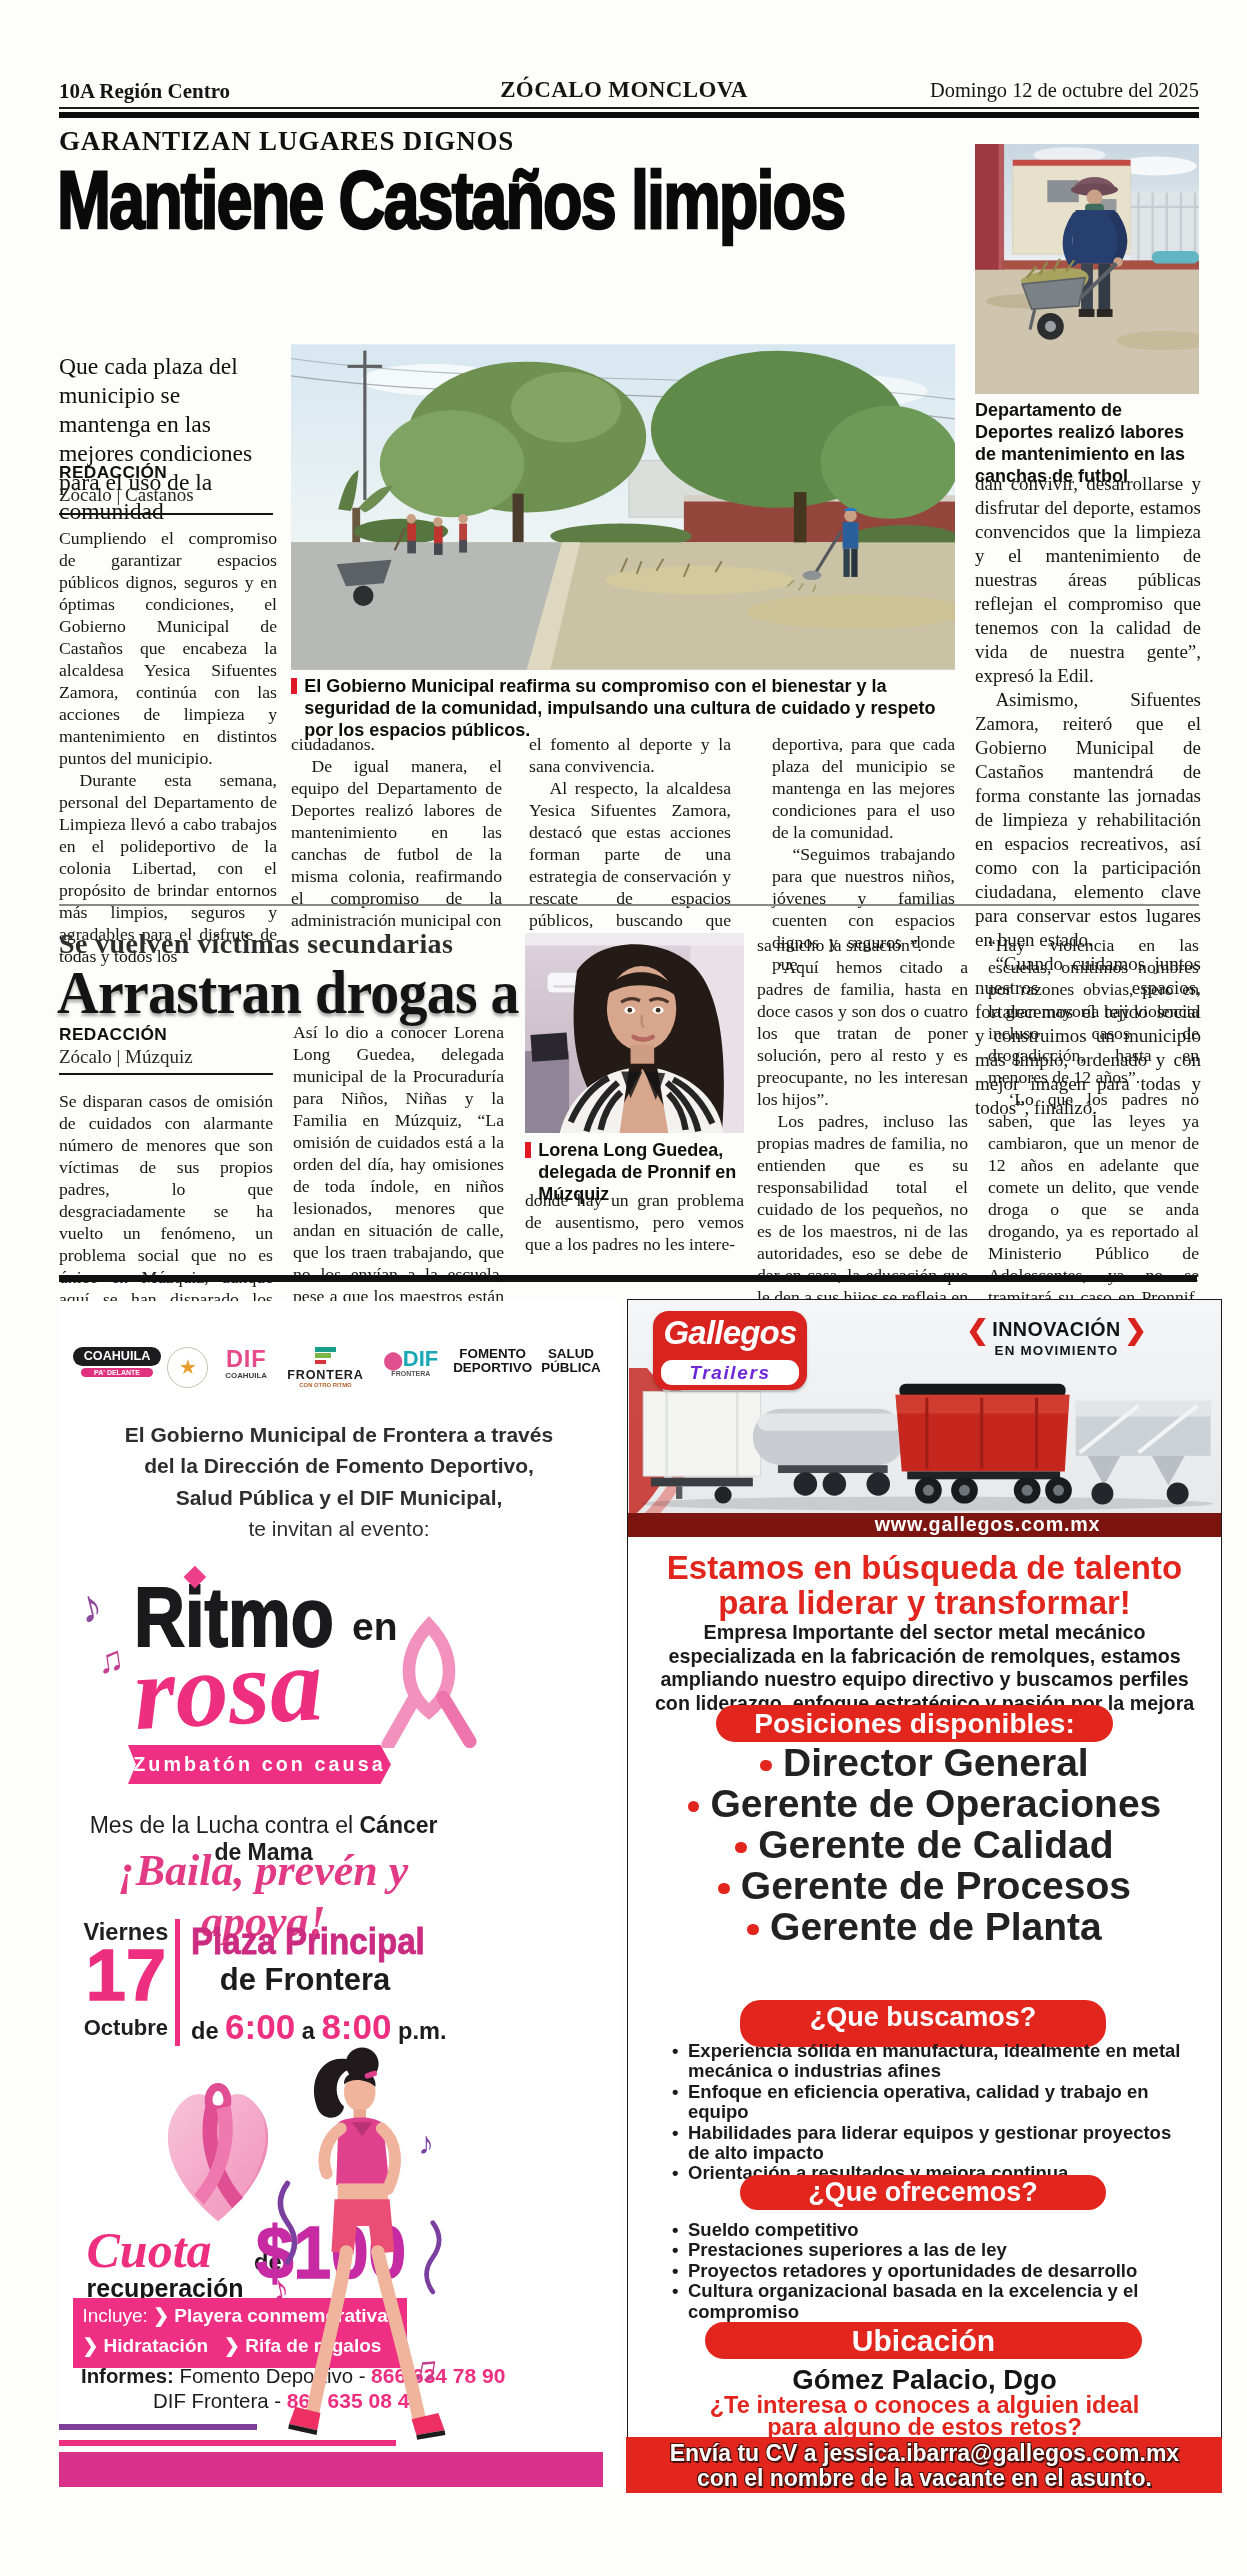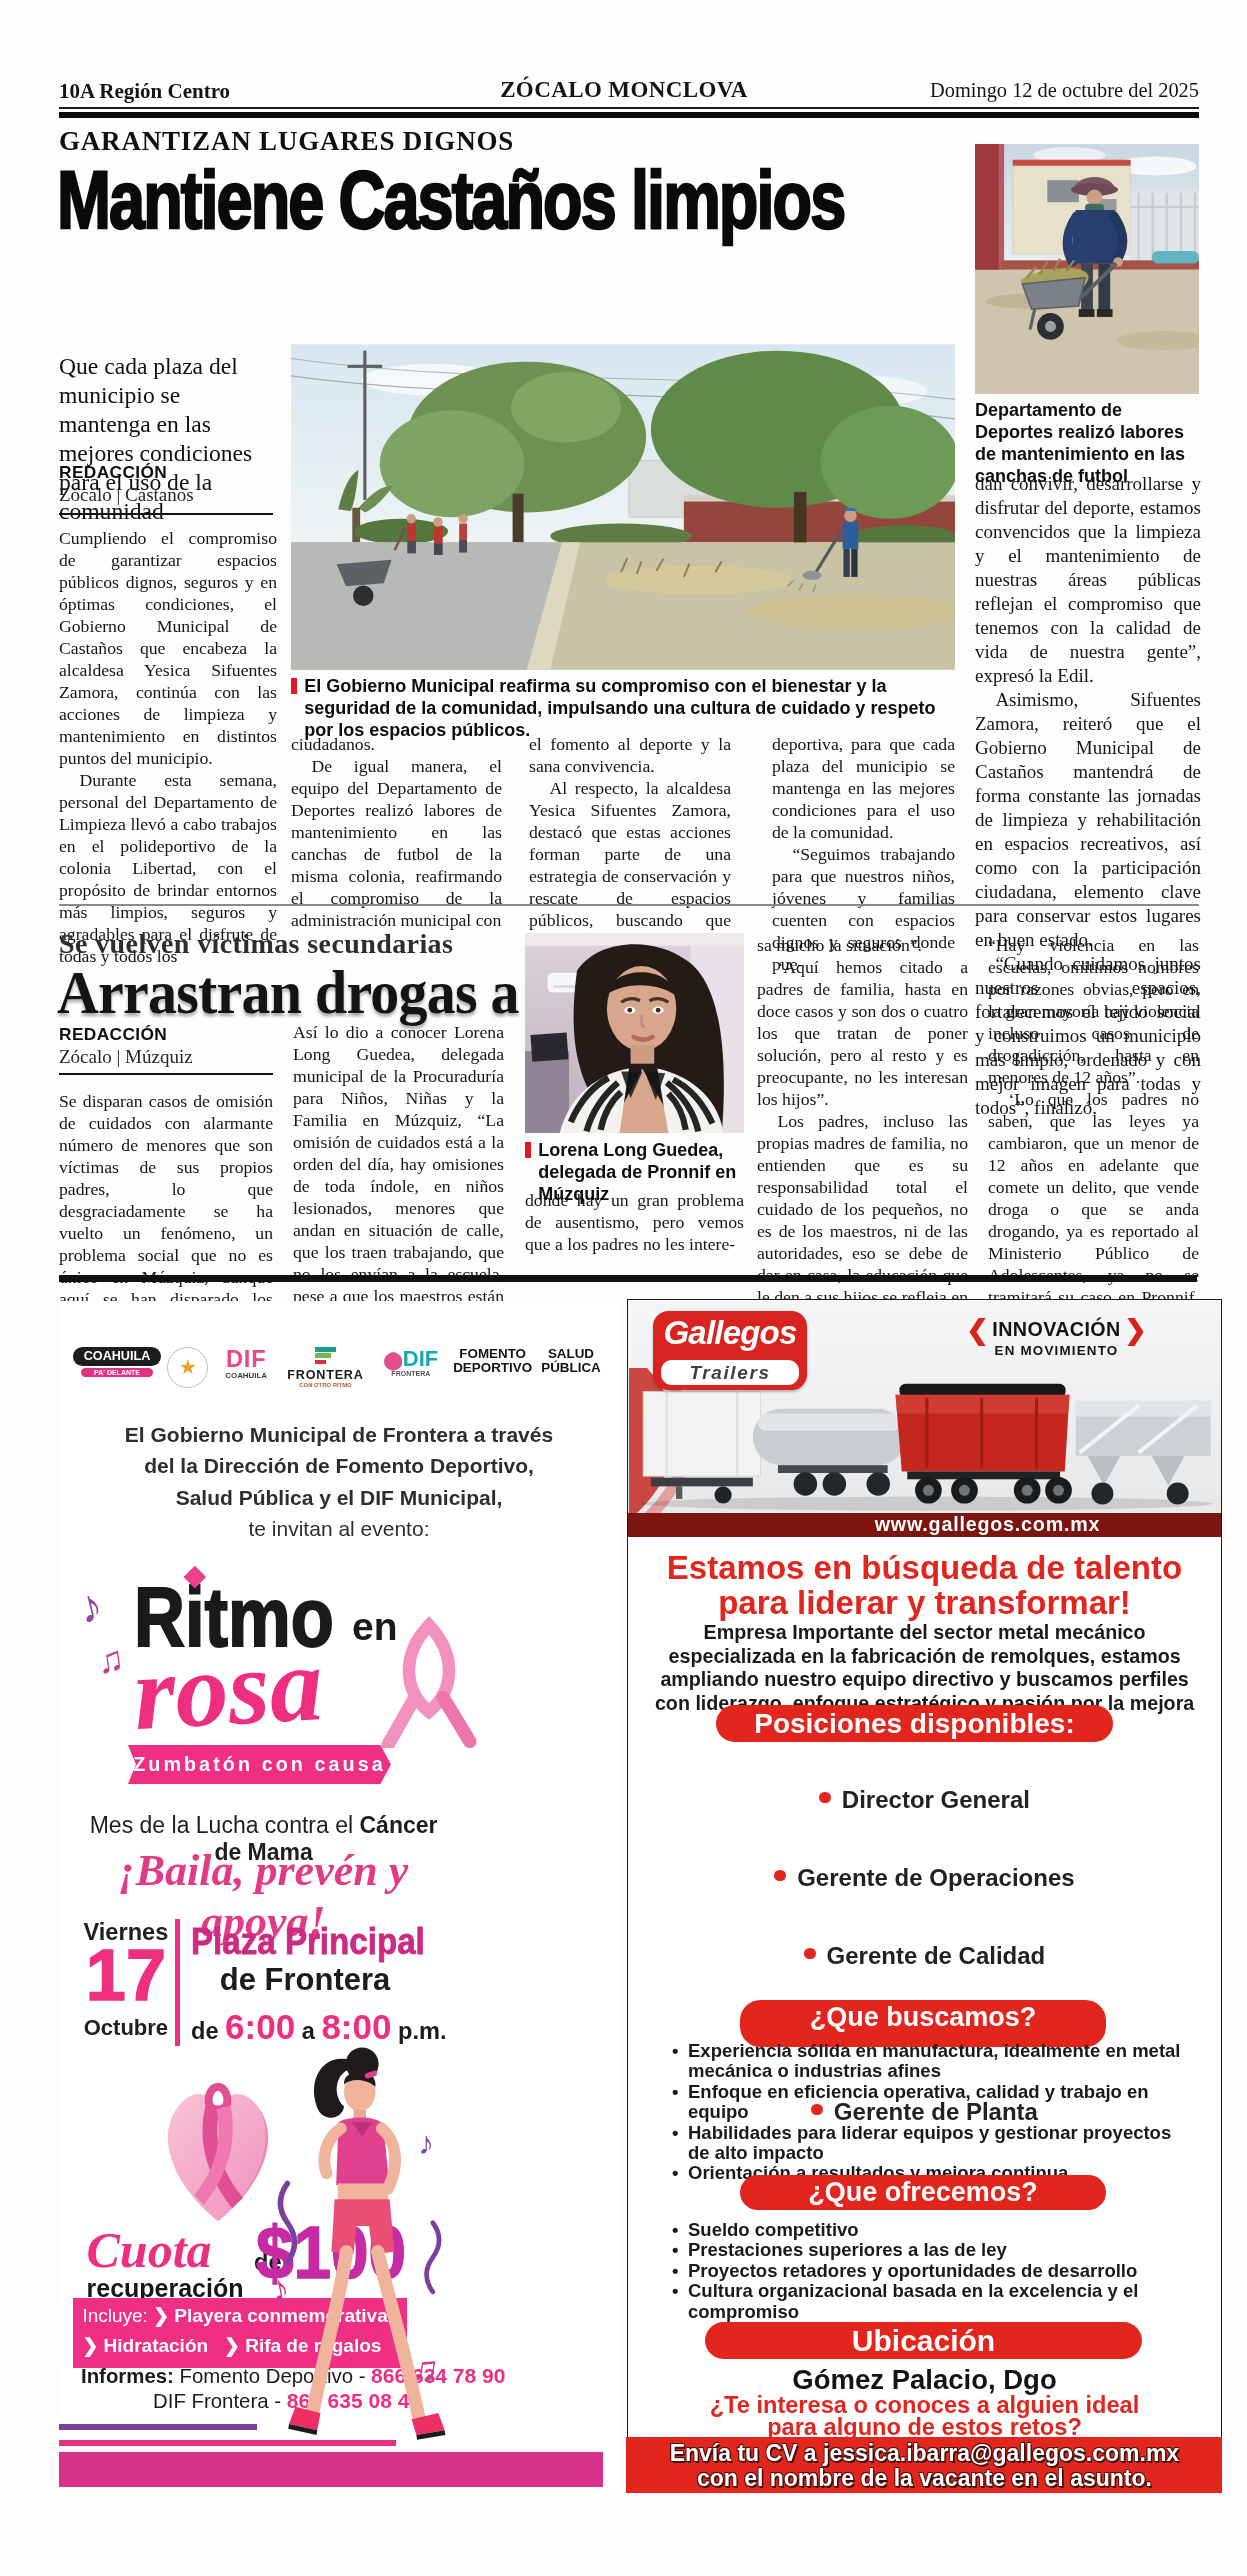--- a/index.html
+++ b/index.html
@@ -47,33 +47,33 @@
   .incbox{background:#ee2f84;color:#fff;font-family:"Liberation Sans",sans-serif;font-weight:700;}
   .pinknum{color:#ee2f80;font-weight:700;}
   
   .adr{background:#ffffff;border:1.6px solid #1a1a1a;}
   .hero{background:linear-gradient(#f5f6f7,#e6e8ea);}
   .glogo{background:#d8231f;border-radius:15.7px;box-shadow:0 1.6px 2.4px rgba(0,0,0,.25);}
   .glogo .gname{font-family:"Liberation Sans",sans-serif;font-weight:700;font-style:italic;font-size:33px;
                 color:#fff;text-align:center;line-height:44px;letter-spacing:-0.8px;}
   .gband{position:absolute;left:7.9px;right:7.9px;bottom:4.7px;height:25px;background:#fff;border-radius:11px;}
   .gband span{display:block;font-family:"Liberation Sans",sans-serif;font-weight:700;font-style:italic;
-              font-size:19px;color:#404040;text-align:center;line-height:25px;letter-spacing:1.6px;}
+              font-size:19px;color:#6d28d9;text-align:center;line-height:25px;letter-spacing:1.6px;}
   .badge{font-family:"Liberation Sans",sans-serif;text-align:center;color:#141414;}
   .badge .bk{color:#d8231f;font-weight:700;font-size:27px;vertical-align:-3.1px;}
   .urlbar{background:#7c150f;color:#fff;font-family:"Liberation Sans",sans-serif;font-weight:700;
           font-size:19.7px;line-height:23.6px;letter-spacing:0.8px;}
   .redhead{font-family:"Liberation Sans",sans-serif;font-weight:700;font-size:33px;line-height:35px;
            color:#e2251d;text-align:center;}
   .adrtext{font-family:"Liberation Sans",sans-serif;font-weight:700;font-size:19.7px;line-height:23.6px;
            color:#1a1a1a;text-align:center;}
   .pill{background:#e2251d;color:#fff;font-family:"Liberation Sans",sans-serif;font-weight:700;
         text-align:center;border-radius:20.4px;}
-  .positem{font-family:"Liberation Sans",sans-serif;font-weight:700;font-size:24px;line-height:41px;
-           color:#222;text-align:center;white-space:nowrap;margin-top:37px;}
+  .positem{font-family:"Liberation Sans",sans-serif;font-weight:700;font-size:39px;line-height:41px;
+           color:#222;text-align:center;white-space:nowrap;}
   .posdot{display:inline-block;width:11.8px;height:11.8px;border-radius:50%;background:#e2251d;
           margin-right:11px;vertical-align:4.7px;}
   .blist{font-family:"Liberation Sans",sans-serif;font-weight:700;font-size:18.5px;line-height:20.4px;color:#1a1a1a;}
   .blist div{position:relative;padding-left:19px;}
   .blist div::before{content:"•";position:absolute;left:3.1px;top:0;}
   .ctab{background:#e2251d;color:#fff;font-family:"Liberation Sans",sans-serif;font-weight:700;
         font-size:23px;line-height:25px;text-align:center;
         text-shadow:1.6px 1.6px 0 #43100a,-0.8px -0.8px 0 #43100a,0.8px -0.8px 0 #43100a,-0.8px 0.8px 0 #43100a;}
   .qred{font-family:"Liberation Sans",sans-serif;font-weight:700;font-size:23.6px;line-height:21px;
         color:#e2251d;text-align:center;}

